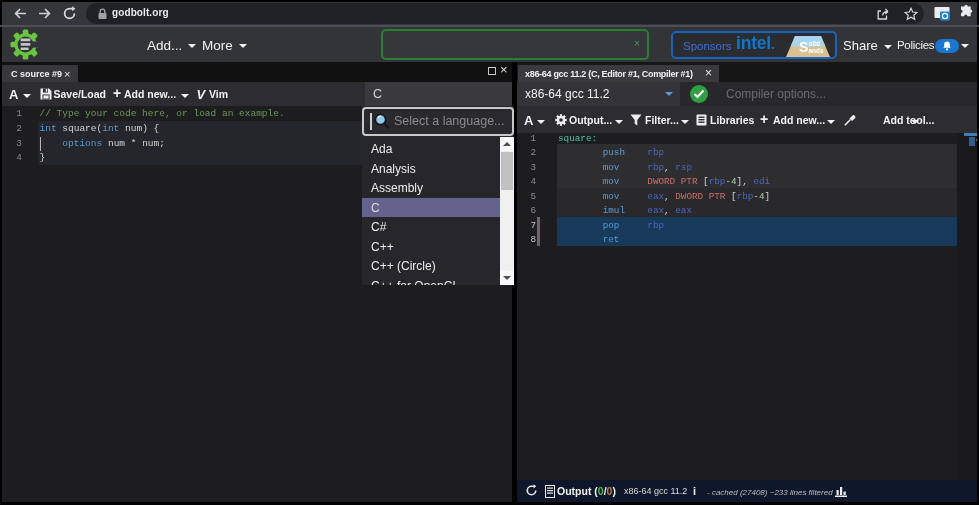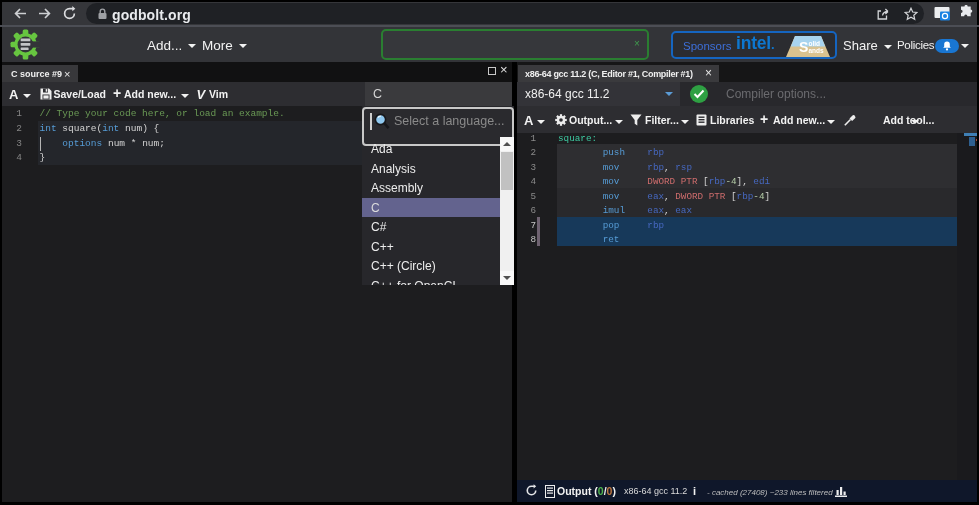--- a/index.html
+++ b/index.html
@@ -26,21 +26,21 @@
     <path d="M13.2 8 A5.2 5.2 0 1 1 8 2.8 L12 2.8" stroke="#dcdde0" stroke-width="1.8" fill="none"></path>
     <path d="M11 0 L14.2 2.8 L11 5.6 Z" fill="#dcdde0"></path>
   </svg>
 
   <div class="abs" style="left:84px; top:1px; width:838px; height:21px; background:#1f2125; border-radius:11px;">
 
     <svg class="abs" style="left:11px; top:5px;" width="11" height="12" viewBox="0 0 11 12">
       <rect x="1.5" y="5" width="8" height="6" rx="1" fill="#9fa1a5"></rect>
       <path d="M3.2 5 V3.4 A2.3 2.3 0 0 1 7.8 3.4 V5" stroke="#9fa1a5" stroke-width="1.4" fill="none"></path>
     </svg>
-    <span class="abs" style="left:26px; top:3.5px; font-size:14px; font-weight:700; color:#e8eaed; letter-spacing:0.1px;">godbolt.org</span>
+    <span class="abs" style="left:26px; top:3.5px; font-size:10px; font-weight:700; color:#e8eaed; letter-spacing:0.1px;">godbolt.org</span>
 
     <svg class="abs" style="left:790px; top:4px;" width="14" height="14" viewBox="0 0 14 14">
       <path d="M5 4 H2.2 V12 H10.5 V8.5" stroke="#d3d5d8" stroke-width="1.3" fill="none"></path>
       <path d="M6.5 8.5 C7 5.8 9 4.5 12 4.5 M12 4.5 L9.4 2 M12 4.5 L9.4 7" stroke="#d3d5d8" stroke-width="1.3" fill="none"></path>
     </svg>
 
     <svg class="abs" style="left:818px; top:4px;" width="14" height="14" viewBox="0 0 14 14">
       <path d="M7 1.2 L8.7 5 L12.9 5.4 L9.8 8.2 L10.7 12.3 L7 10.2 L3.3 12.3 L4.2 8.2 L1.1 5.4 L5.3 5 Z" stroke="#d3d5d8" stroke-width="1.2" fill="none"></path>
     </svg>
   </div>
@@ -263,21 +263,21 @@
     <rect x="5" y="1" width="2.2" height="8" fill="#ededed"></rect>
     <rect x="8.5" y="5.5" width="2.2" height="3.5" fill="#ededed"></rect>
   </svg>
 </div>
 
 <div class="abs" style="left:365px; top:82px; width:147px; height:24px; background:#3a3a3d;">
   <span class="abs" style="left:8px; top:5px; font-size:12.5px; color:#d5d5d5;">C</span>
 </div>
 <div class="abs" style="left:362px; top:106px; width:152px; height:179px; background:#27272b;">
 
-  <div class="abs" style="left:0px; top:1px; width:152px; height:39px; background:#2a2a2e; border:2px solid #c8c8c8; border-radius:4px;">
+  <div class="abs" style="left:0px; top:1px; width:152px; height:29px; background:#2a2a2e; border:2px solid #c8c8c8; border-radius:4px;">
     <div class="abs" style="left:6px; top:4px; width:1.5px; height:17px; background:#cfcfcf;"></div>
     <svg class="abs" style="left:10px; top:4px; width:16px; height:17px;" viewBox="0 0 16 17">
       <circle cx="6.5" cy="6.5" r="5" fill="#8fc7ee"></circle>
       <path d="M4 4.5 a3.5 3.5 0 0 1 3 -1.5" stroke="#e8f4fc" stroke-width="1.6" fill="none"></path>
       <circle cx="6.5" cy="6.5" r="5.1" fill="none" stroke="#17171a" stroke-width="1.6"></circle>
       <line x1="10.2" y1="10.2" x2="14.6" y2="15.2" stroke="#17171a" stroke-width="2.6"></line>
     </svg>
     <span class="abs" style="left:30px; top:5px; font-size:12.5px; color:#8a8a8a;">Select a language...</span>
   </div>
 

